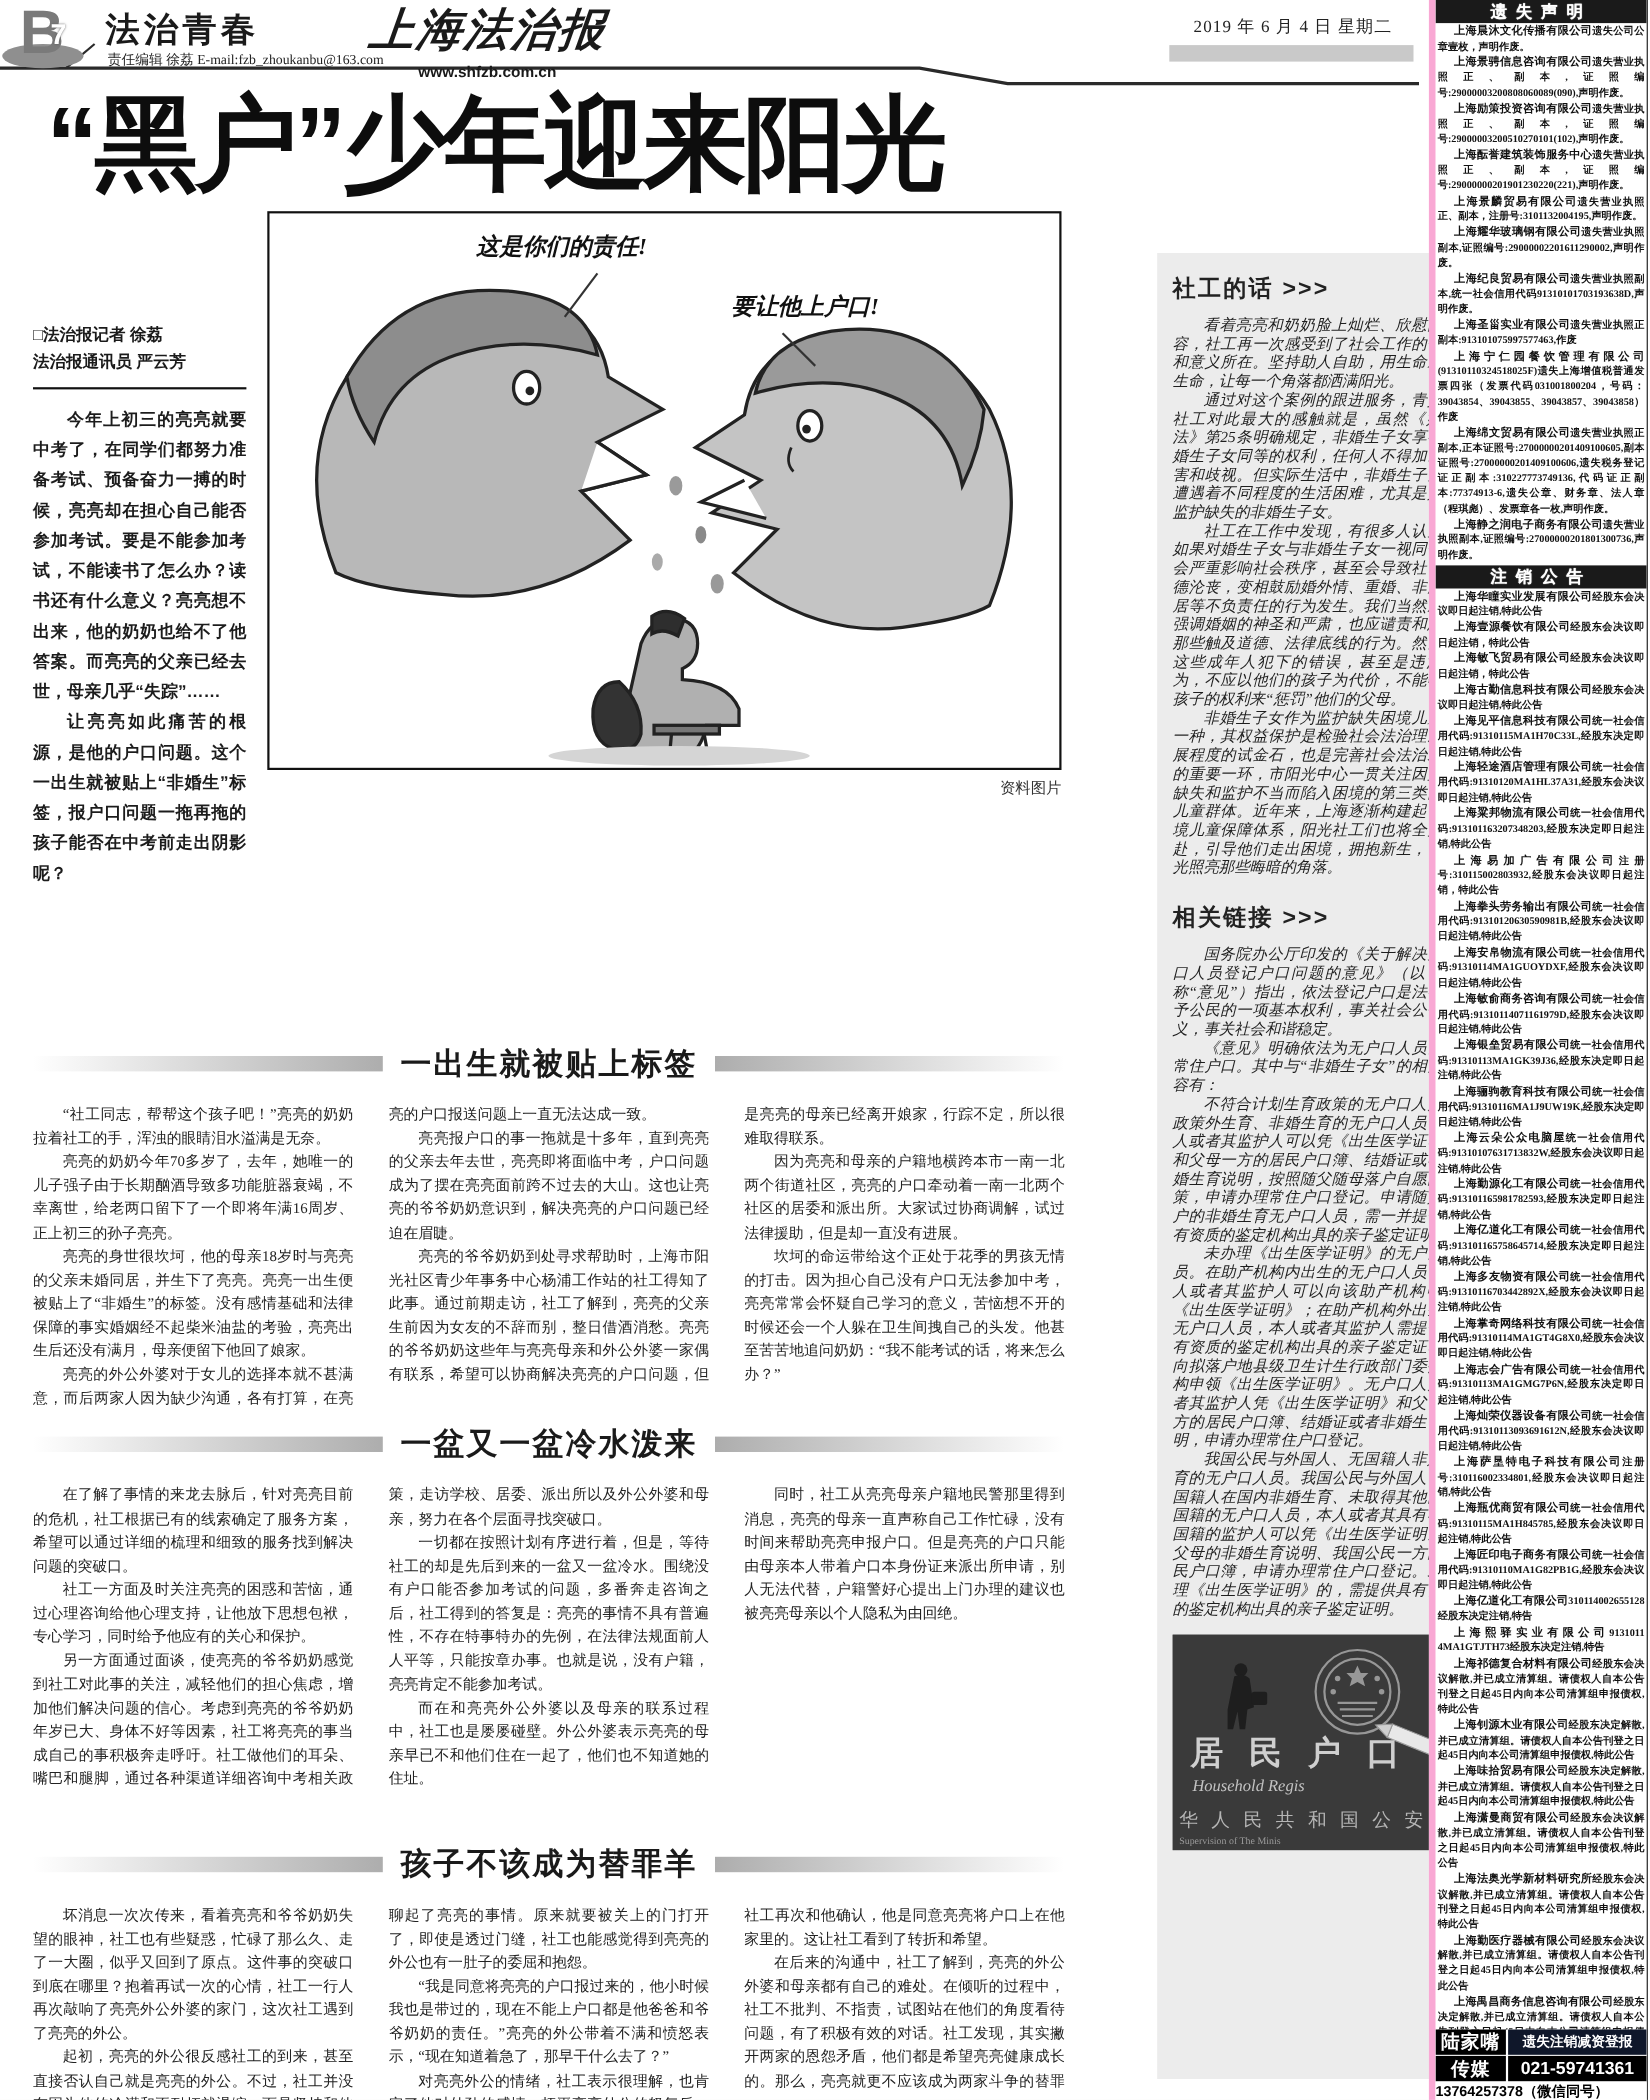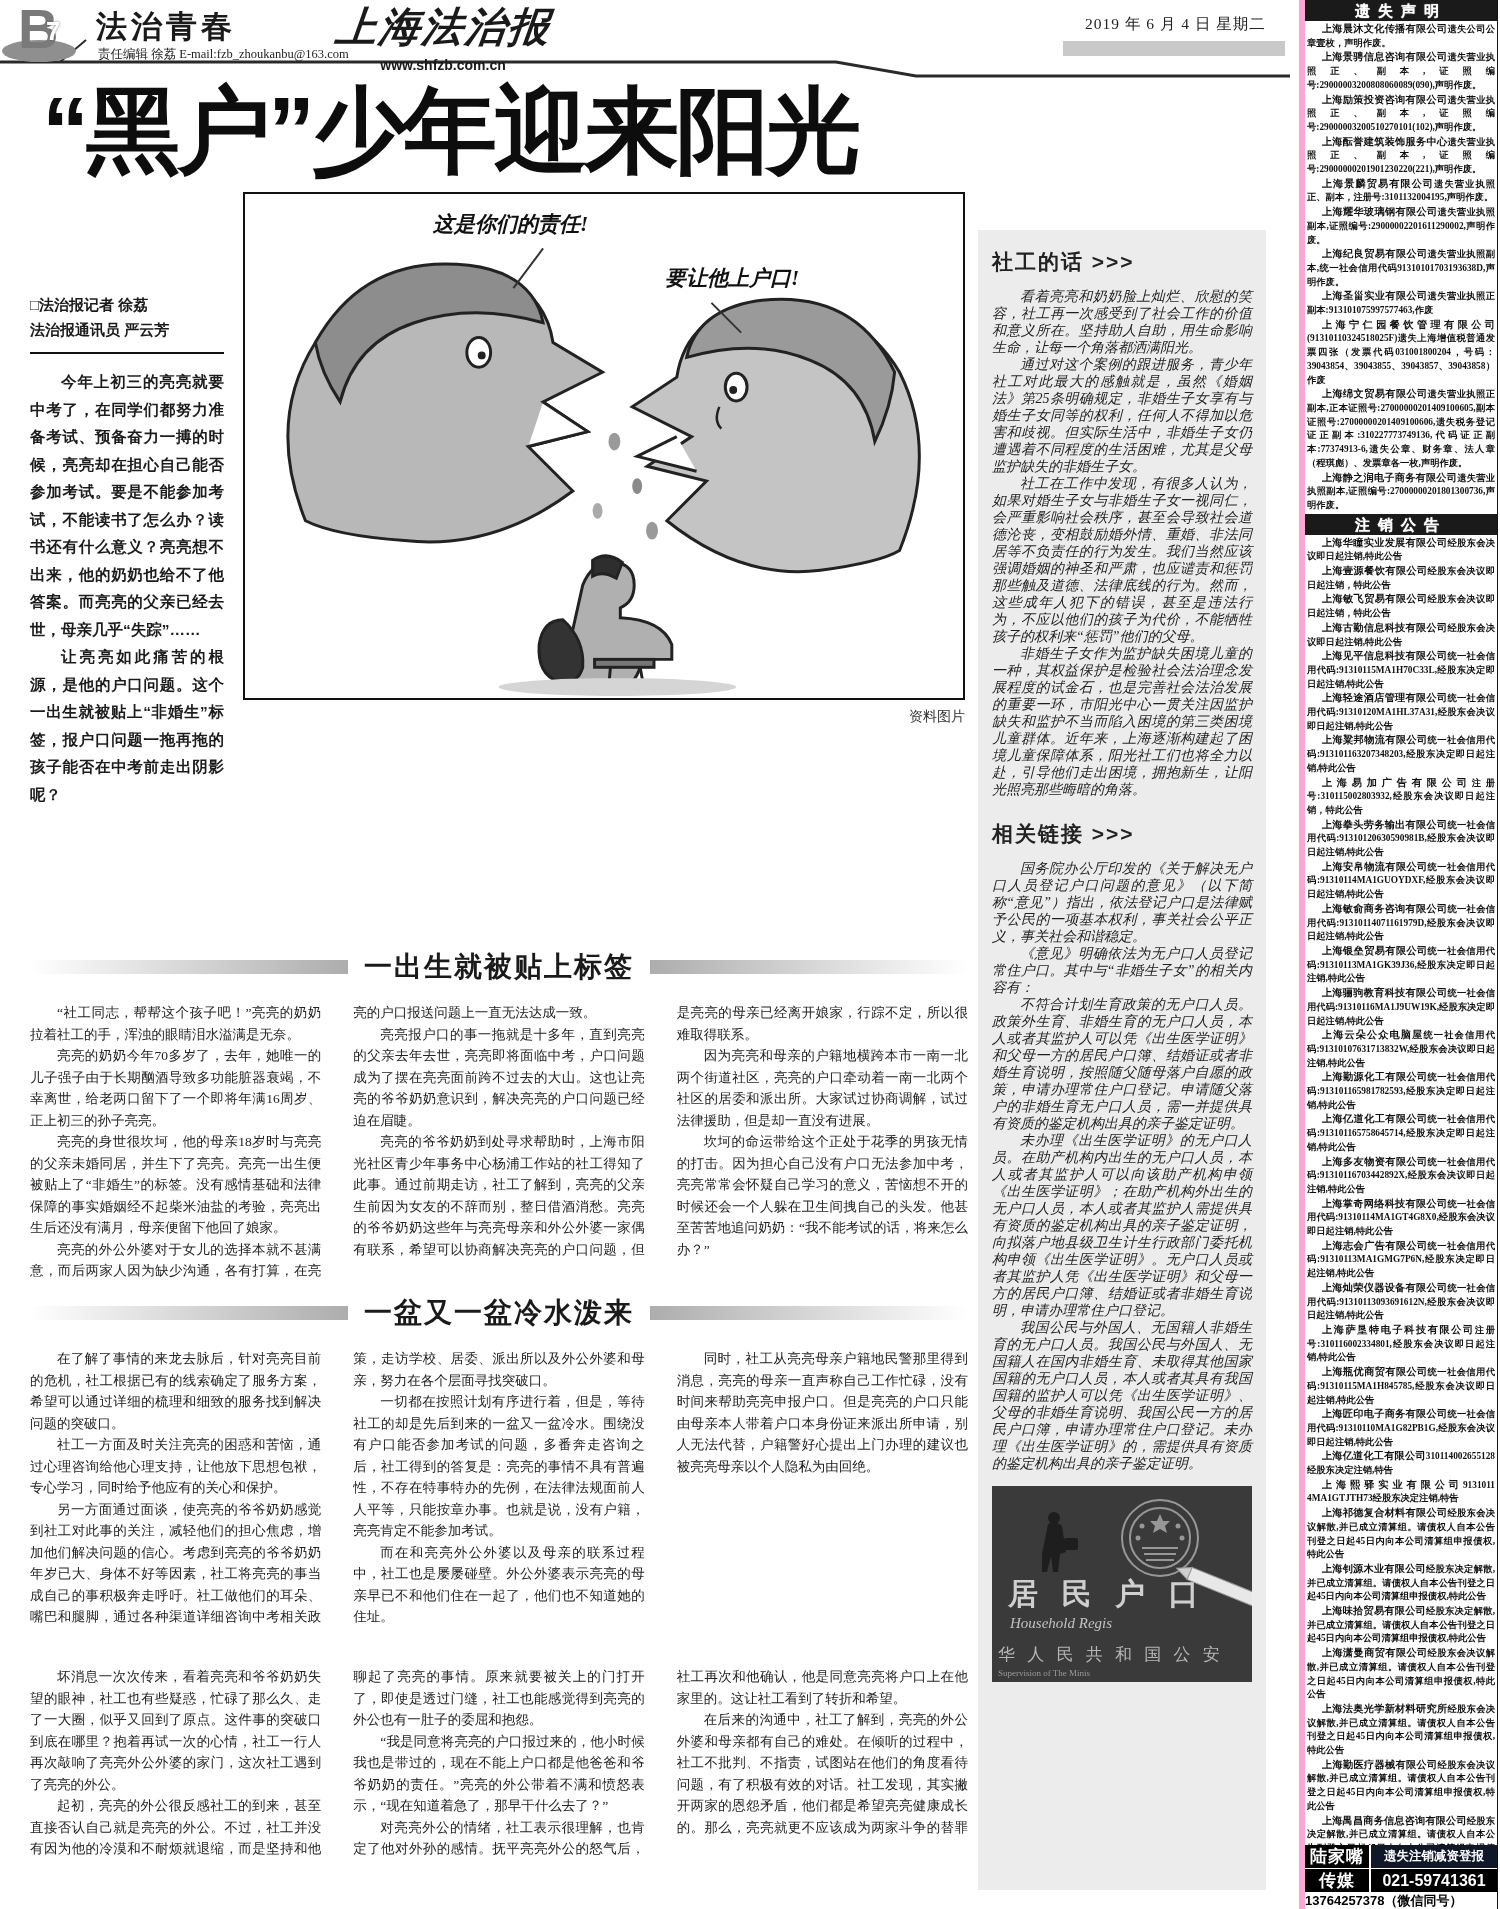--- a/index.html
+++ b/index.html
@@ -38,21 +38,21 @@
   .sec-head .bar{flex:1;height:14px;}
   .sec-head .bar.l{background:linear-gradient(to left,#adadad,rgba(200,200,200,0));}
   .sec-head .bar.r{background:linear-gradient(to right,#adadad,rgba(200,200,200,0));}
   .sec-head .t{font-family:"Liberation Sans",sans-serif;font-size:28px;font-weight:bold;letter-spacing:2px;}
   .sec-body{column-count:3;column-gap:32px;text-align:justify;font-size:13.5px;line-height:21.5px;color:#222;overflow:hidden;column-fill:auto;}
   .sec-body p{margin:0;text-indent:2em;}
   #sec1 .sec-body{height:282px;}
   #sec2 .sec-body{height:318px;}
   #sec3 .sec-body{height:196px;}
   
-  .sidebar{position:absolute;left:978px;top:230px;width:288px;height:1660px;background:#ececec;box-sizing:border-box;padding:14px 14px;overflow:hidden;}
+  .sidebar{position:absolute;left:1052px;top:230px;width:288px;height:1660px;background:#ececec;box-sizing:border-box;padding:14px 14px;overflow:hidden;}
   .sb-title{font-family:"Liberation Sans",sans-serif;font-size:21px;font-weight:bold;letter-spacing:2px;color:#222;margin:4px 0 12px 0;}
   .sb-text p{margin:0;text-indent:2em;font-style:italic;font-size:14px;line-height:17px;text-align:justify;color:#1e1e1e;}
   .sb-title2{margin-top:22px;}
   .sb-photo{position:relative;width:100%;height:196px;margin-top:14px;background:linear-gradient(135deg,#2e2e2e,#4a4a4a);overflow:hidden;}
   
   .notices{position:absolute;left:1299px;top:0;width:199px;height:1909px;border-left:6px solid #f9a8d4;border-right:1px solid #111;box-sizing:border-box;background:#fff;overflow:hidden;}
   .no-head{height:21px;background:#1a1a1a;color:#fff;font-family:"Liberation Sans",sans-serif;
            font-size:15px;font-weight:bold;letter-spacing:8px;text-align:center;line-height:21px;text-shadow:0 0 1px #fff;}
   .no-list{padding:1px 2px;}
   .no-list p{margin:0;font-size:9.3px;line-height:13.7px;text-align:justify;color:#111;font-weight:bold;}
@@ -171,20 +171,25 @@
       <div class="sec-body">
           <p>在了解了事情的来龙去脉后，针对亮亮目前的危机，社工根据已有的线索确定了服务方案，希望可以通过详细的梳理和细致的服务找到解决问题的突破口。</p>
           <p>社工一方面及时关注亮亮的困惑和苦恼，通过心理咨询给他心理支持，让他放下思想包袱，专心学习，同时给予他应有的关心和保护。</p>
           <p>另一方面通过面谈，使亮亮的爷爷奶奶感觉到社工对此事的关注，减轻他们的担心焦虑，增加他们解决问题的信心。考虑到亮亮的爷爷奶奶年岁已大、身体不好等因素，社工将亮亮的事当成自己的事积极奔走呼吁。社工做他们的耳朵、嘴巴和腿脚，通过各种渠道详细咨询中考相关政策，走访学校、居委、派出所以及外公外婆和母亲，努力在各个层面寻找突破口。</p>
           <p>一切都在按照计划有序进行着，但是，等待社工的却是先后到来的一盆又一盆冷水。围绕没有户口能否参加考试的问题，多番奔走咨询之后，社工得到的答复是：亮亮的事情不具有普遍性，不存在特事特办的先例，在法律法规面前人人平等，只能按章办事。也就是说，没有户籍，亮亮肯定不能参加考试。</p>
           <p>而在和亮亮外公外婆以及母亲的联系过程中，社工也是屡屡碰壁。外公外婆表示亮亮的母亲早已不和他们住在一起了，他们也不知道她的住址。</p>
           <p>同时，社工从亮亮母亲户籍地民警那里得到消息，亮亮的母亲一直声称自己工作忙碌，没有时间来帮助亮亮申报户口。但是亮亮的户口只能由母亲本人带着户口本身份证来派出所申请，别人无法代替，户籍警好心提出上门办理的建议也被亮亮母亲以个人隐私为由回绝。</p>
         </div>
     </div>
     <div id="sec3">
+      <div class="sec-head">
+        <div class="bar l"></div>
+        <div class="t">孩子不该成为替罪羊</div>
+        <div class="bar r"></div>
+      </div>
       <div class="sec-body">
           <p>坏消息一次次传来，看着亮亮和爷爷奶奶失望的眼神，社工也有些疑惑，忙碌了那么久、走了一大圈，似乎又回到了原点。这件事的突破口到底在哪里？抱着再试一次的心情，社工一行人再次敲响了亮亮外公外婆的家门，这次社工遇到了亮亮的外公。</p>
           <p>起初，亮亮的外公很反感社工的到来，甚至直接否认自己就是亮亮的外公。不过，社工并没有因为他的冷漠和不耐烦就退缩，而是坚持和他聊起了亮亮的事情。原来就要被关上的门打开了，即使是透过门缝，社工也能感觉得到亮亮的外公也有一肚子的委屈和抱怨。</p>
           <p>“我是同意将亮亮的户口报过来的，他小时候我也是带过的，现在不能上户口都是他爸爸和爷爷奶奶的责任。”亮亮的外公带着不满和愤怒表示，“现在知道着急了，那早干什么去了？”</p>
           <p>对亮亮外公的情绪，社工表示很理解，也肯定了他对外孙的感情。抚平亮亮外公的怒气后，社工再次和他确认，他是同意亮亮将户口上在他家里的。这让社工看到了转折和希望。</p>
           <p>在后来的沟通中，社工了解到，亮亮的外公外婆和母亲都有自己的难处。在倾听的过程中，社工不批判、不指责，试图站在他们的角度看待问题，有了积极有效的对话。社工发现，其实撇开两家的恩怨矛盾，他们都是希望亮亮健康成长的。那么，亮亮就更不应该成为两家斗争的替罪羊，这对孩子而言是不公平的。社工也将这个想法告诉了亮亮的外公外婆。</p>
         </div>
     </div>
   </div>
 

